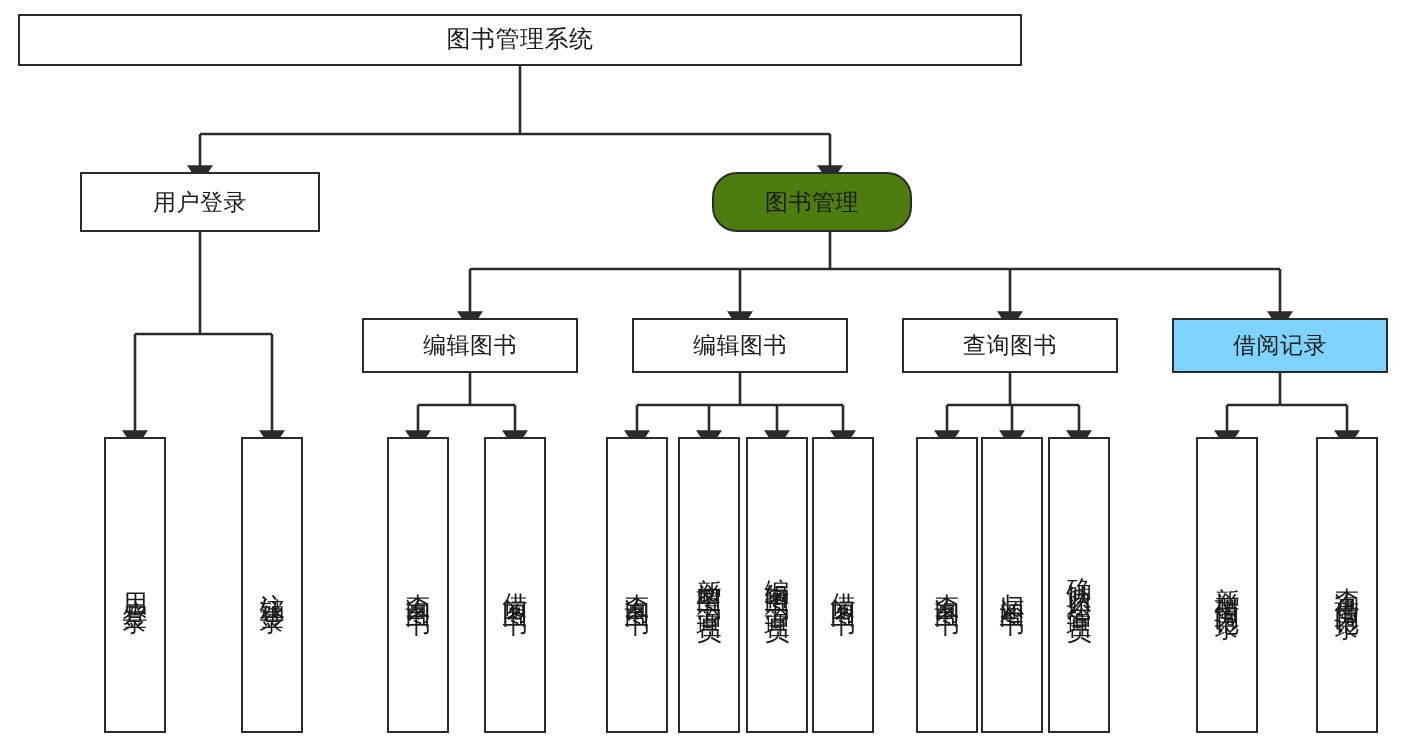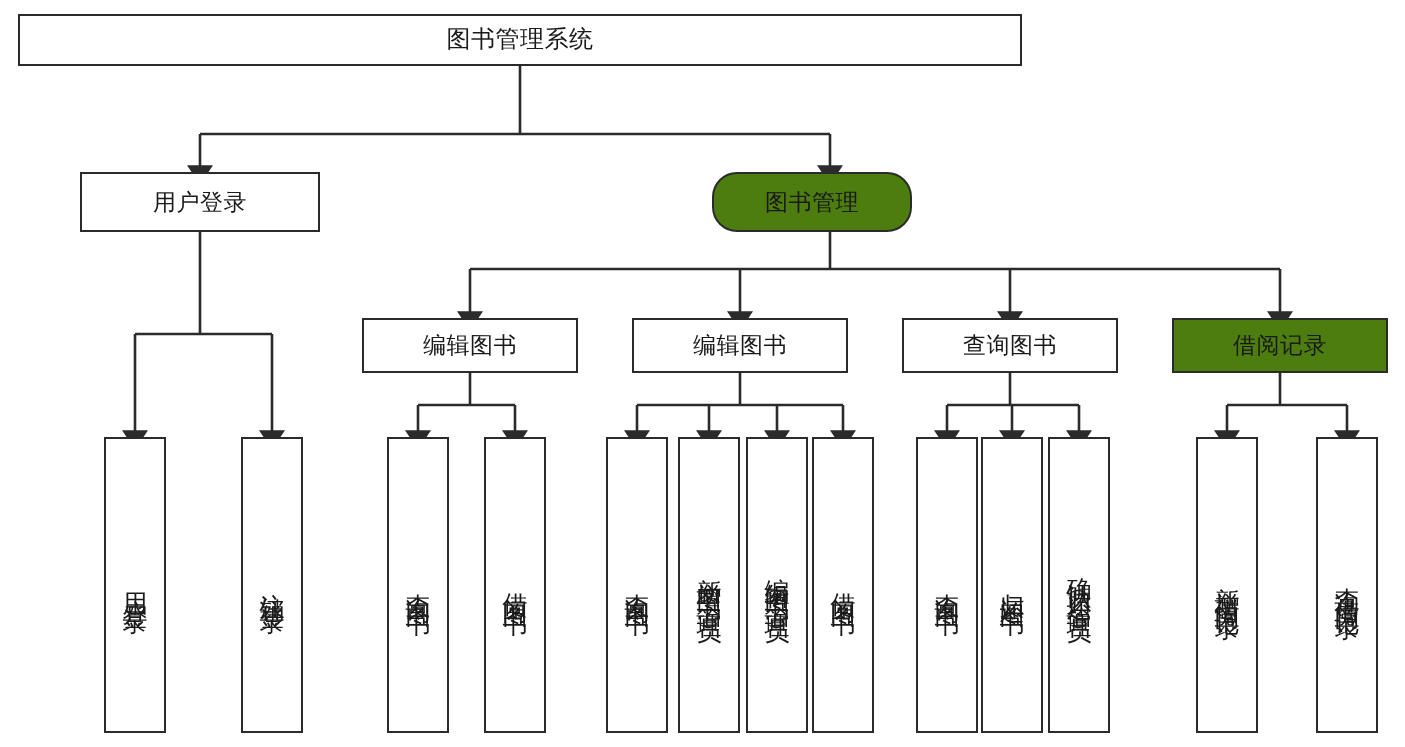--- a/index.html
+++ b/index.html
@@ -131,21 +131,21 @@
       </div>
       <div class="node horizontal" style="left: 362px; top: 318px; width: 216px; height: 55px; border-color: rgb(43, 43, 43); background: rgb(255, 255, 255);">
         <div class="node-label">编辑图书</div>
       </div>
       <div class="node horizontal" style="left: 632px; top: 318px; width: 216px; height: 55px; border-color: rgb(43, 43, 43); background: rgb(255, 255, 255);">
         <div class="node-label">编辑图书</div>
       </div>
       <div class="node horizontal" style="left: 902px; top: 318px; width: 216px; height: 55px; border-color: rgb(43, 43, 43); background: rgb(255, 255, 255);">
         <div class="node-label">查询图书</div>
       </div>
-      <div class="node horizontal" style="left: 1172px; top: 318px; width: 216px; height: 55px; border-color: rgb(43, 43, 43); background: #4d7c0f;">
+      <div class="node horizontal" style="left: 1172px; top: 318px; width: 216px; height: 55px; border-color: rgb(43, 43, 43); background: #7dd3fc;">
         <div class="node-label">借阅记录</div>
       </div>
       <div class="node vertical" style="left: 104px; top: 437px; width: 62px; height: 296px; border-color: rgb(43, 43, 43); background: rgb(255, 255, 255);">
         <div class="node-label">用户登录</div>
       </div>
       <div class="node vertical" style="left: 241px; top: 437px; width: 62px; height: 296px; border-color: rgb(43, 43, 43); background: rgb(255, 255, 255);">
         <div class="node-label">注销登录</div>
       </div>
       <div class="node vertical" style="left: 387px; top: 437px; width: 62px; height: 296px; border-color: rgb(43, 43, 43); background: rgb(255, 255, 255);">
         <div class="node-label">查询图书</div>

